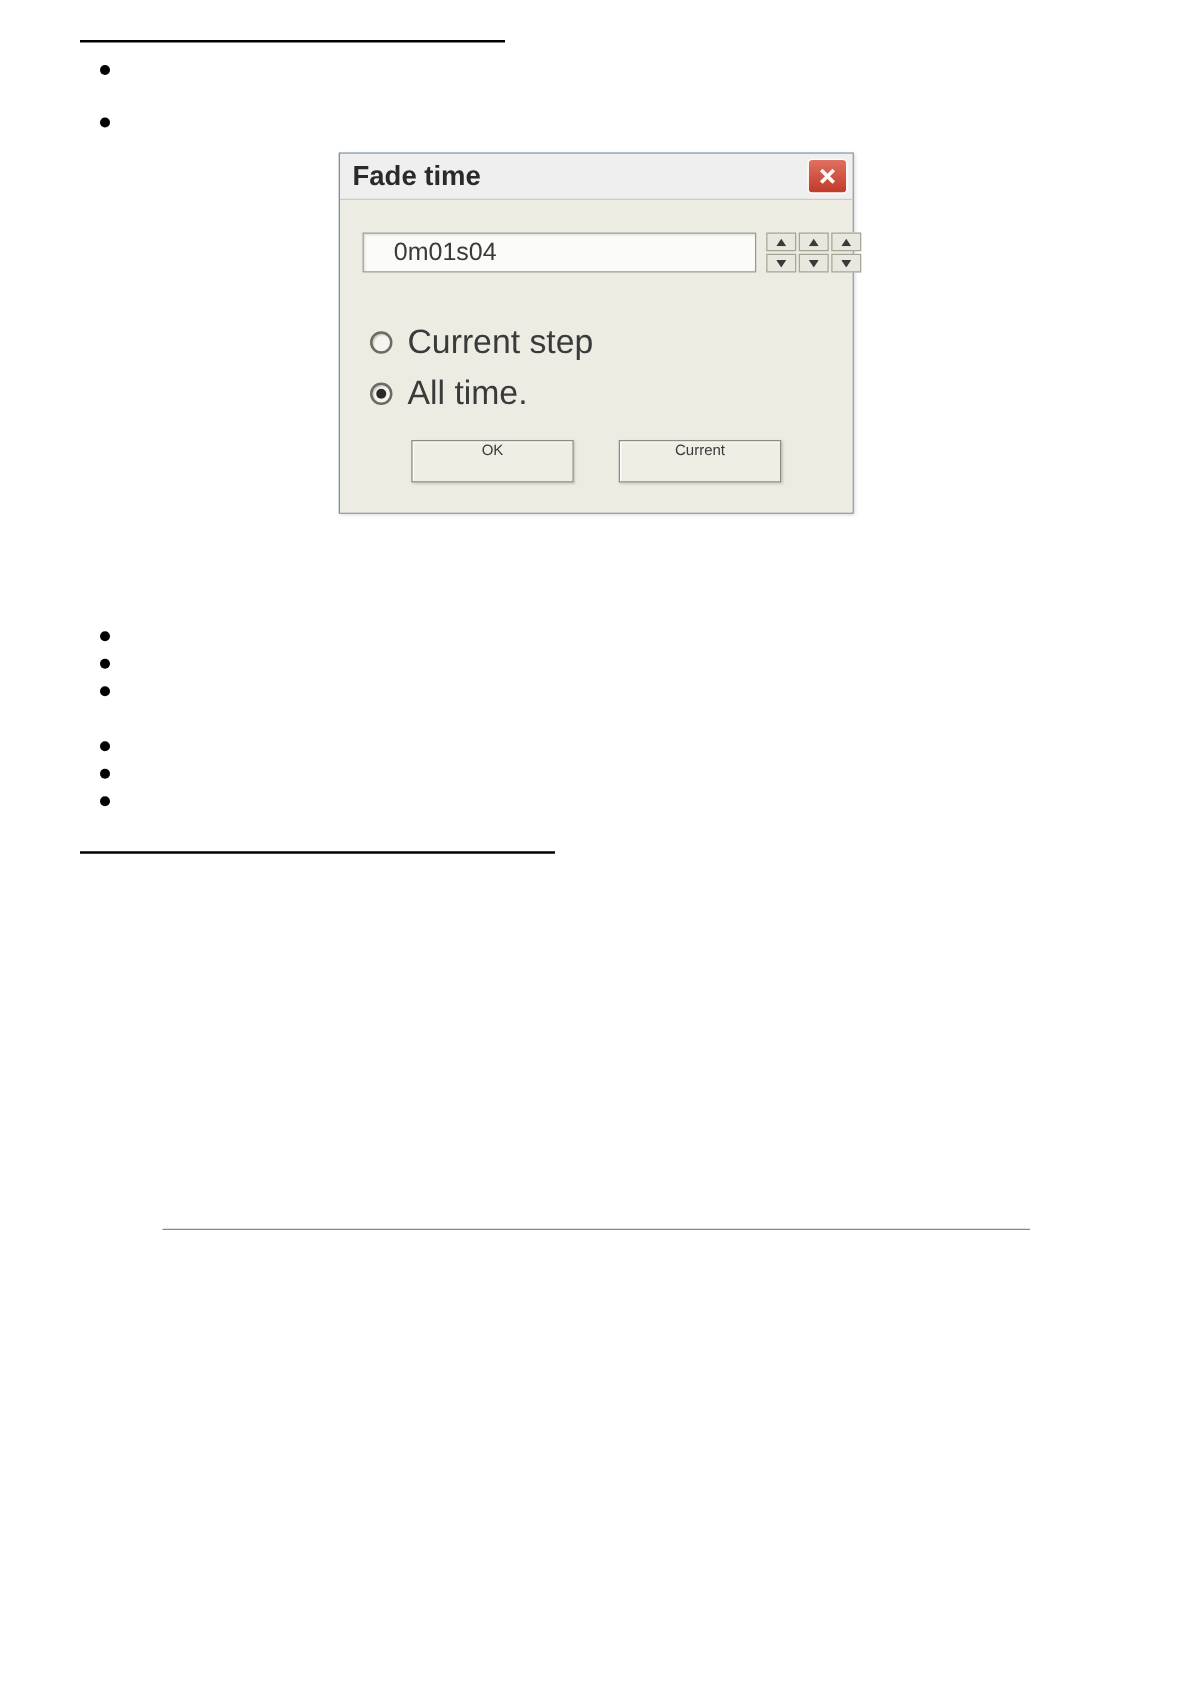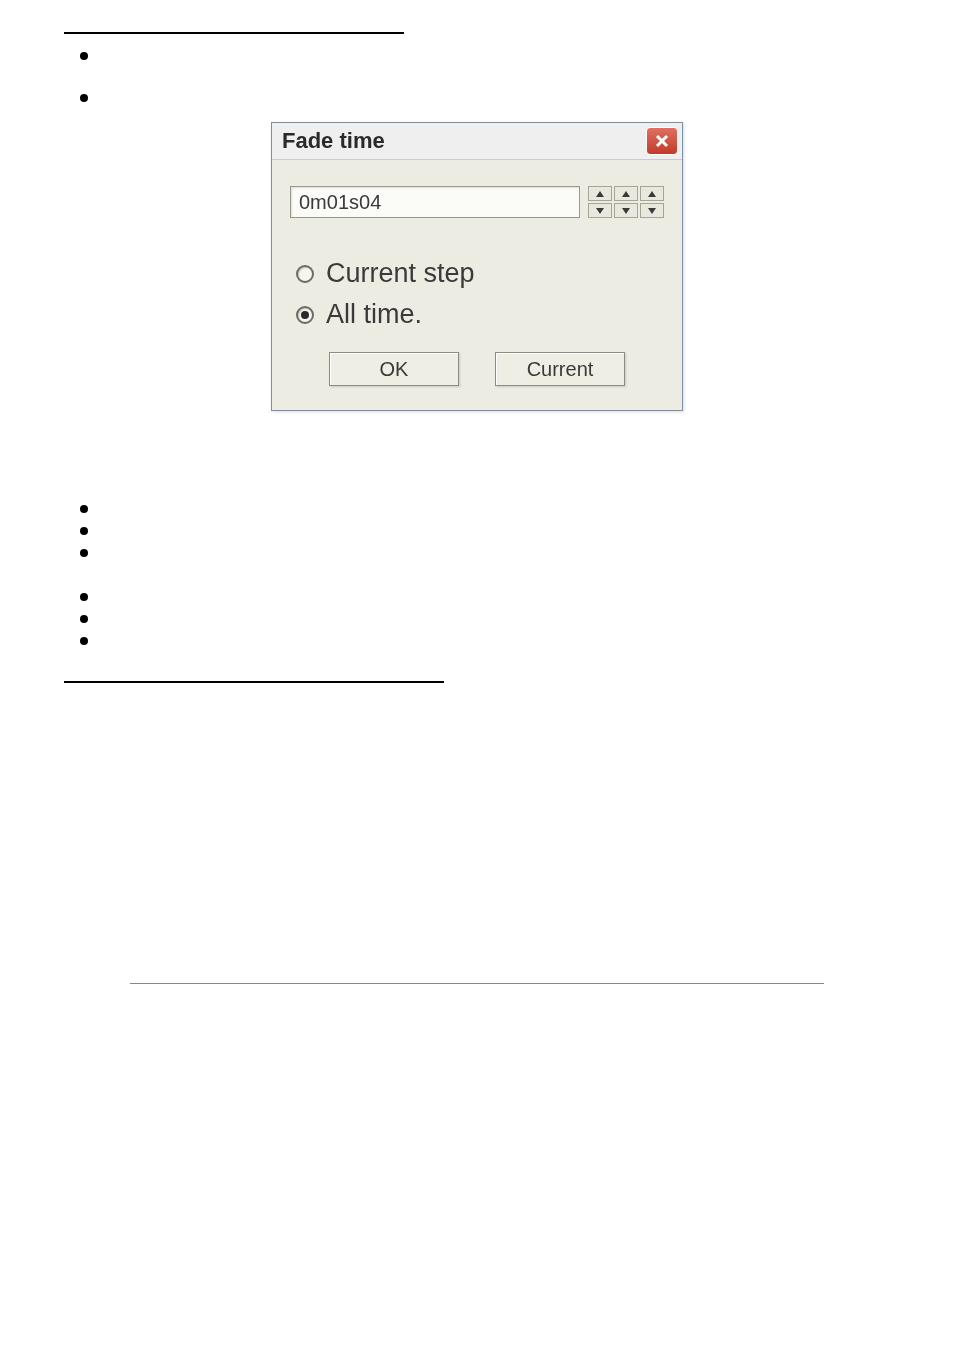--- a/index.html
+++ b/index.html
@@ -88,21 +88,21 @@
       display: flex;
       align-items: stretch;
       gap: 8px;
       margin-bottom: 40px;
     }
     .text-input {
       flex: 1;
       height: 32px;
       border: 1px solid #9a988b;
       background: #fbfbf8;
-      padding: 4px 8px;
+      padding: 4px 24px;
       font-size: 20px;
       color: #3a3a3a;
       box-shadow: inset 1px 1px 2px rgba(0,0,0,0.12);
     }
     .spinners {
       display: flex;
       gap: 2px;
     }
     .spinner {
       width: 24px;
@@ -160,23 +160,22 @@
       gap: 36px;
       padding-bottom: 6px;
     }
     .btn {
       width: 130px;
       height: 34px;
       background: #efeee5;
       border: 1px solid #8d8c80;
       box-shadow: 1px 1px 0 #fff inset, 1px 1px 2px rgba(0,0,0,0.15);
       display: flex;
-      align-items: center;
-      justify-content: center;
-      font-size: 20px;
+      justify-content: center;
+      font-size: 12px;
       color: #3a3a3a;
       cursor: pointer;
     }
 
     .bullet-group {
       margin-left: 80px;
       margin-bottom: 30px;
     }
 
     .hr-mid {

